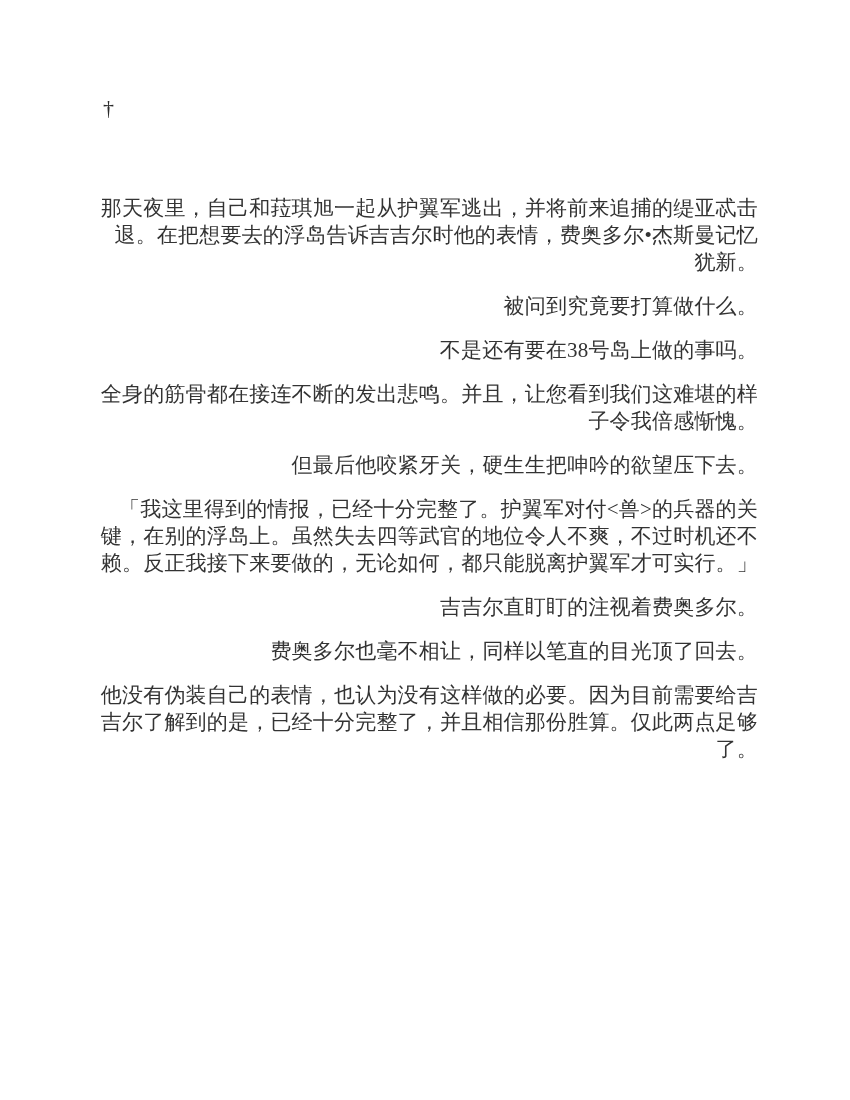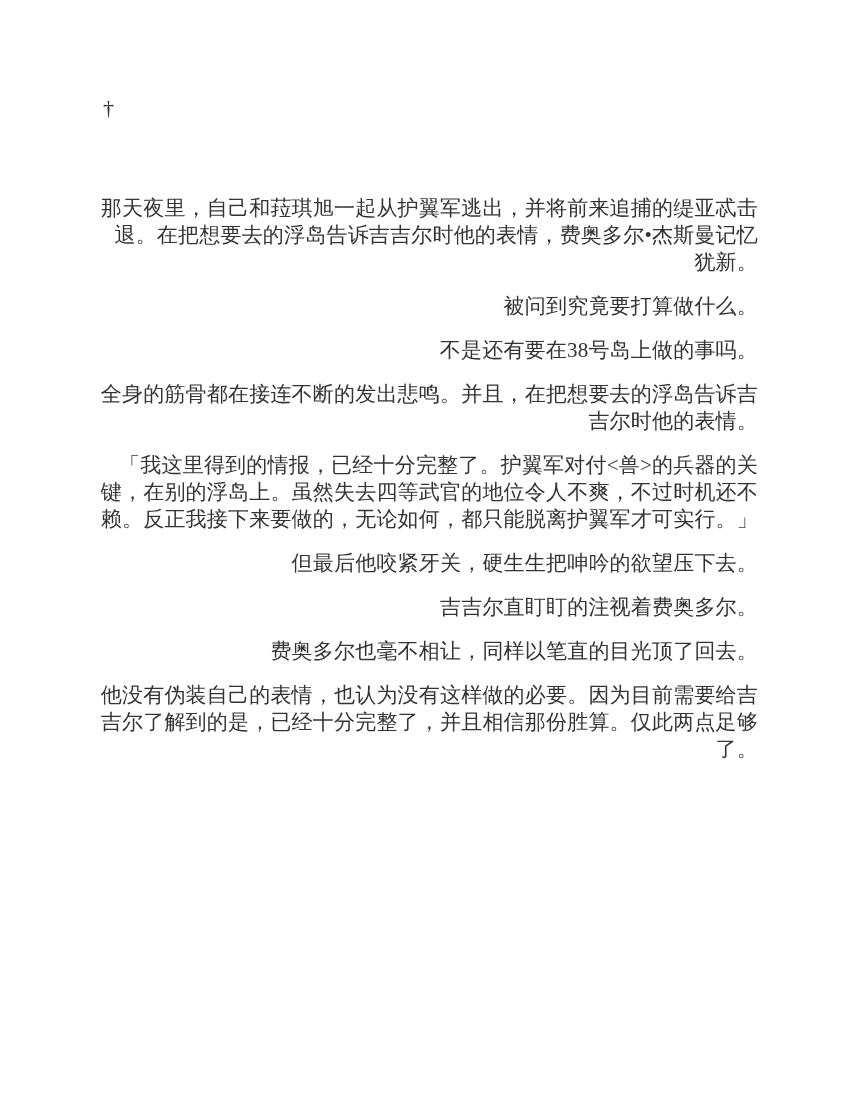--- a/index.html
+++ b/index.html
@@ -40,20 +40,20 @@
 </head>
 <body>
 
 <div class="page">
   <div class="divider">†</div>
 
   <main>
     <p class="para">那天夜里，自己和菈琪旭一起从护翼军逃出，并将前来追捕的缇亚忒击退。在把想要去的浮岛告诉吉吉尔时他的表情，费奥多尔•杰斯曼记忆犹新。</p>
     <p class="para">被问到究竟要打算做什么。</p>
     <p class="para">不是还有要在38号岛上做的事吗。</p>
-    <p class="para">全身的筋骨都在接连不断的发出悲鸣。并且，在把想要去的浮岛告诉吉吉尔时他的表情。</p>
+    <p class="para">全身的筋骨都在接连不断的发出悲鸣。并且，让您看到我们这难堪的样子令我倍感惭愧。</p>
+    <p class="para">但最后他咬紧牙关，硬生生把呻吟的欲望压下去。</p>
     <p class="para">「我这里得到的情报，已经十分完整了。护翼军对付&lt;兽&gt;的兵器的关键，在别的浮岛上。虽然失去四等武官的地位令人不爽，不过时机还不赖。反正我接下来要做的，无论如何，都只能脱离护翼军才可实行。」</p>
-    <p class="para">但最后他咬紧牙关，硬生生把呻吟的欲望压下去。</p>
     <p class="para">吉吉尔直盯盯的注视着费奥多尔。</p>
     <p class="para">费奥多尔也毫不相让，同样以笔直的目光顶了回去。</p>
     <p class="para">他没有伪装自己的表情，也认为没有这样做的必要。因为目前需要给吉吉尔了解到的是，已经十分完整了，并且相信那份胜算。仅此两点足够了。</p>
   </main>
 </div>
 
 </body></html>

